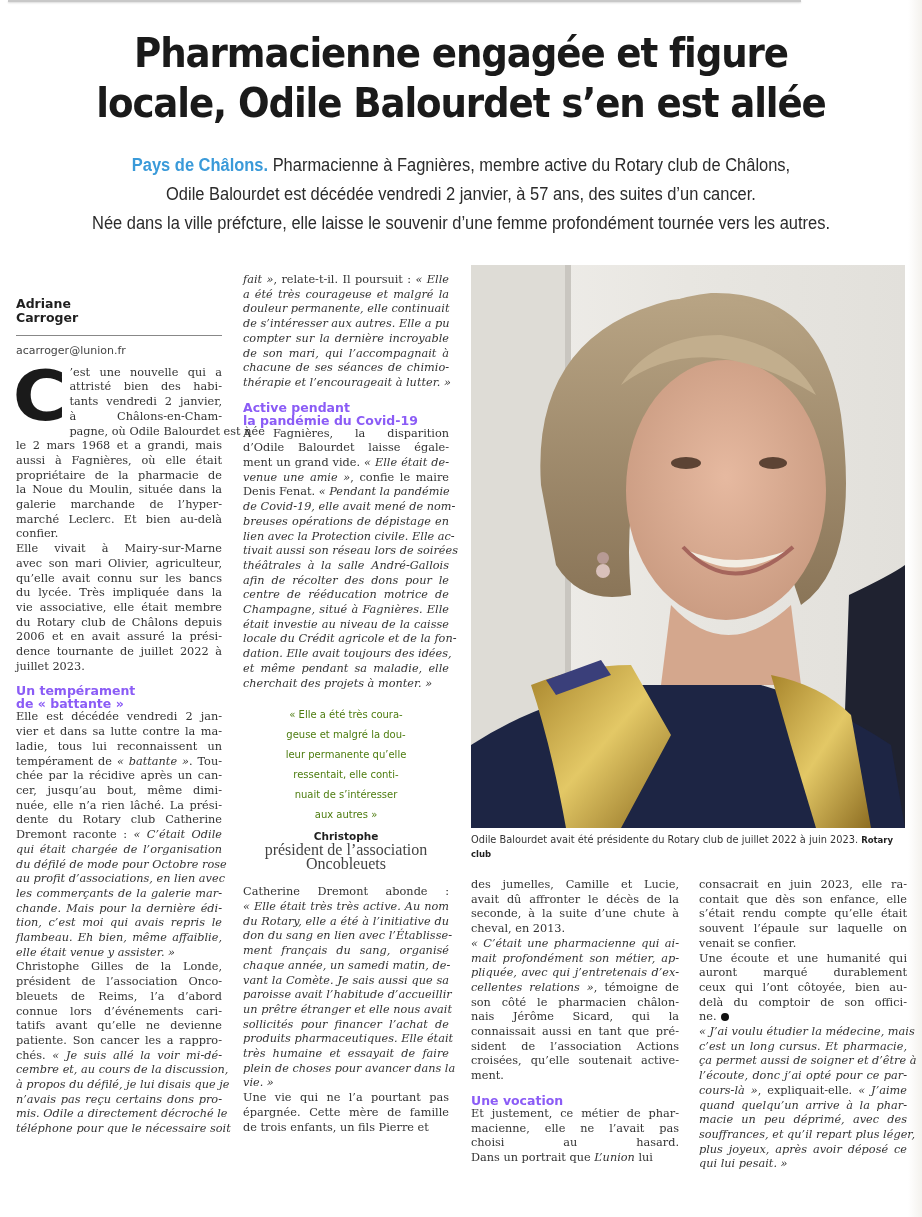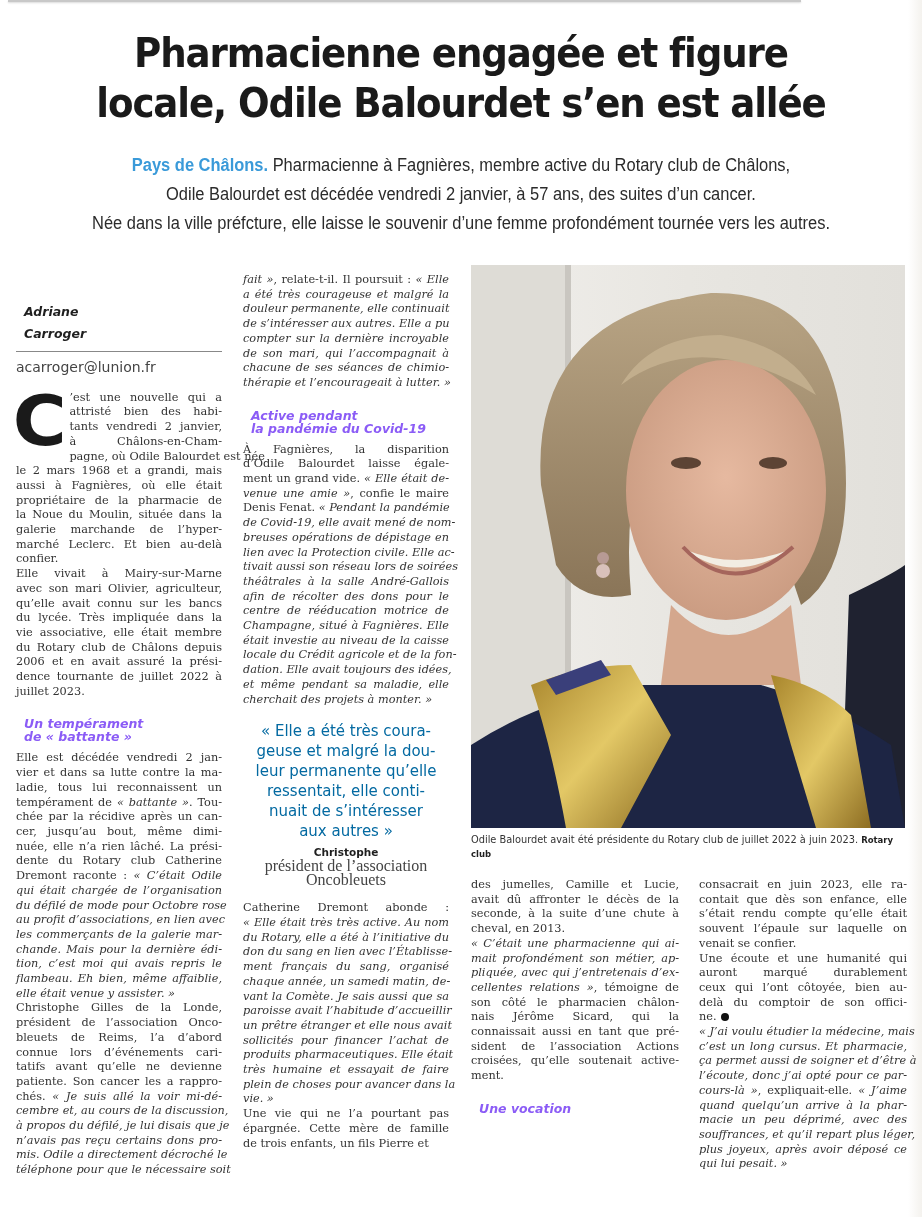--- a/index.html
+++ b/index.html
@@ -14,46 +14,46 @@
   }
   .chapo {
     position: absolute; left: 0; top: 151px; width: 922px; text-align: center;
     font-family: "Liberation Sans", sans-serif; font-size: 17.5px; line-height: 29px; color: #2b2b2b;
     transform: scaleX(0.94); transform-origin: center top;
   }
   .chapo .kicker { color: #3a9ad9; font-weight: bold; }
   .chapo .line { display: block; white-space: nowrap; }
 
   .col { position: absolute; font-family: "DejaVu Serif", serif; font-size: 11.3px; line-height: 14.7px; color: #333; }
-  .col p { margin: 8px; text-align: justify; text-align-last: left; font-style: italic; }
+  .col p { margin: 0; text-align: justify; text-align-last: left; }
   .col .ln { display: block; text-align: justify; text-align-last: justify; white-space: nowrap; }
   .col .ln.last { text-align-last: left; }
   .col i { font-style: italic; }
 
   .col1 { left: 16px; top: 297px; width: 206px; }
   .col2 { left: 243px; top: 273px; width: 206px; }
   .col3 { left: 471px; top: 878px; width: 208px; }
   .col4 { left: 699px; top: 878px; width: 208px; }
 
   .byline-name { font-family: "DejaVu Sans", sans-serif; font-weight: bold; font-size: 12.5px; line-height: 14px; color: #1f1f1f; margin: 0; }
   .byline-rule { height: 1px; background: #888; margin: 10px 0 8px 0; }
-  .byline-mail { font-family: "DejaVu Sans", sans-serif; font-size: 14px; color: #444; margin-bottom: 16px; }
+  .byline-mail { font-family: "DejaVu Sans", sans-serif; font-size: 11px; color: #444; margin-bottom: 7px; }
 
   .dropcap-wrap { position: relative; }
   .dropcap {
     float: left; font-family: "DejaVu Sans", sans-serif; font-weight: bold;
     font-size: 70px; line-height: 56px; height: 57px; color: #1a1a1a; margin: 0 4px 0 -2px; padding-top: 2px;
     transform: scaleX(1.05);
   }
 
   .subhead { font-family: "DejaVu Sans", sans-serif; font-weight: bold; font-size: 12.5px; line-height: 13px; color: #8b5cf6; margin: 0; }
   .gap { height: 10px; }
 
   .pullquote { text-align: center; margin-top: 14px; }
-  .pullquote .q { font-family: "DejaVu Sans", sans-serif; font-size: 15px; line-height: 20px; color: #0369a1; }
+  .pullquote .q { font-family: "DejaVu Sans", sans-serif; font-size: 10px; line-height: 20px; color: #4d7c0f; }
   .pullquote .q span { display: block; white-space: nowrap; }
   .pullquote .who { font-family: "DejaVu Sans", sans-serif; font-weight: bold; font-size: 10.5px; line-height: 14px; color: #1e1e1e; margin-top: 4px; }
   .pullquote .role { font-family: Liberation Serif, serif; font-size: 16px; line-height: 14px; color: #444; }
   .pullquote .role span { display: block; }
 
   .photo {
     position: absolute; left: 471px; top: 265px; width: 434px; height: 563px; overflow: hidden;
     background: #e9e7e2;
   }
   .caption {
@@ -292,20 +292,26 @@
       <span class="ln"><i>cellentes relations »</i><span>, témoigne de</span></span>
       <span class="ln"><span>son côté le pharmacien châlon-</span></span>
       <span class="ln"><span>nais Jérôme Sicard, qui la</span></span>
       <span class="ln"><span>connaissait aussi en tant que pré-</span></span>
       <span class="ln"><span>sident de l’association Actions</span></span>
       <span class="ln"><span>croisées, qu’elle soutenait active-</span></span>
       <span class="ln last"><span>ment.</span></span>
     </div>
   <div class="gap"></div>
   <p class="subhead">Une vocation</p>
+  <div id="c3-p3">
+      <span class="ln"><span>Et justement, ce métier de phar-</span></span>
+      <span class="ln"><span>macienne, elle ne l’avait pas</span></span>
+      <span class="ln"><span>choisi au hasard.</span></span>
+      <span class="ln last"><span>Dans un portrait que </span><i>L’union</i><span> lui</span></span>
+    </div>
 </div>
 
 <div class="col col4">
   <div id="c4-p1">
       <span class="ln">consacrait en juin 2023, elle ra-</span>
       <span class="ln">contait que dès son enfance, elle</span>
       <span class="ln">s’était rendu compte qu’elle était</span>
       <span class="ln">souvent l’épaule sur laquelle on</span>
       <span class="ln last">venait se confier.</span>
     </div>

